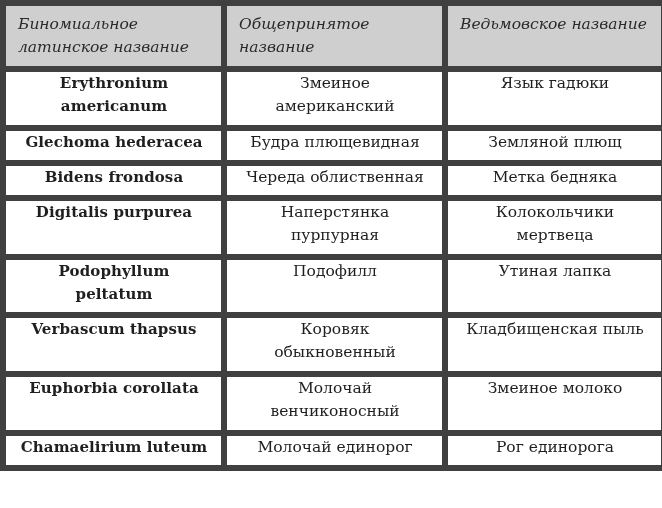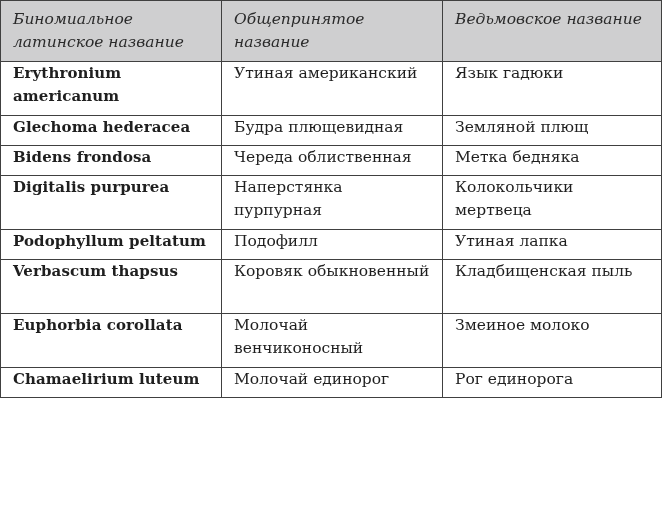--- a/index.html
+++ b/index.html
@@ -16,37 +16,38 @@
       border-collapse: collapse;
       width: 661px;
       table-layout: fixed;
       font-family: "DejaVu Serif", "Liberation Serif", serif;
       color: #1f1f1f;
     }
     table.herbs col.c1 { width: 221px; }
     table.herbs col.c2 { width: 221px; }
     table.herbs col.c3 { width: 219px; }
     table.herbs th, table.herbs td {
-      border: 1px solid #404040;
+      border: 6px solid #404040;
       vertical-align: top;
       text-align: left;
       padding: 0 11px 6px 12px;
       line-height: 23px;
     }
     table.herbs th {
       background: #cfcfd0;
       font-weight: normal;
       font-style: italic;
       font-size: 15.5px;
       color: #2a2a2a;
       height: 47px;
       padding-top: 7px;
     }
     table.herbs td {
       font-size: 15.5px;
+      text-align: center;
     }
     table.herbs td.latin {
       font-weight: bold;
       font-size: 15px;
       letter-spacing: 0.1px;
     }
     table.herbs tr.h1 td { height: 47px; }
     table.herbs tr.h2 td { height: 23px; }
     table.herbs tr.last td { height: 23px; }
   </style>
@@ -62,21 +63,21 @@
   <thead>
     <tr>
       <th>Биномиальное латинское название</th>
       <th>Общепринятое название</th>
       <th>Ведьмовское название</th>
     </tr>
   </thead>
   <tbody>
     <tr class="h1">
       <td class="latin">Erythronium americanum</td>
-      <td>Утиная американский</td>
+      <td>Змеиное американский</td>
       <td>Язык гадюки</td>
     </tr>
     <tr class="h2">
       <td class="latin">Glechoma hederacea</td>
       <td>Будра плющевидная</td>
       <td>Земляной плющ</td>
     </tr>
     <tr class="h2">
       <td class="latin">Bidens frondosa</td>
       <td>Череда облиственная</td>

